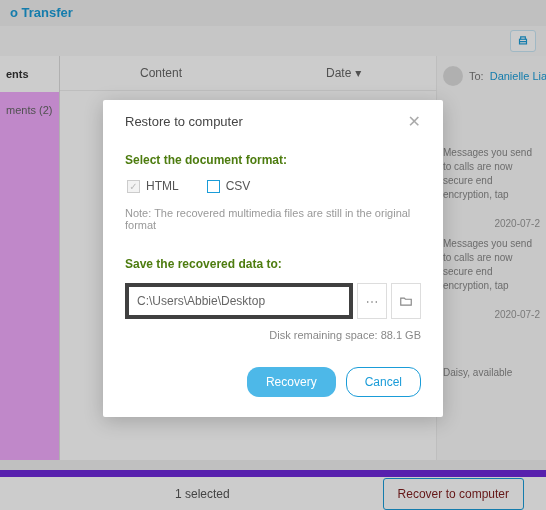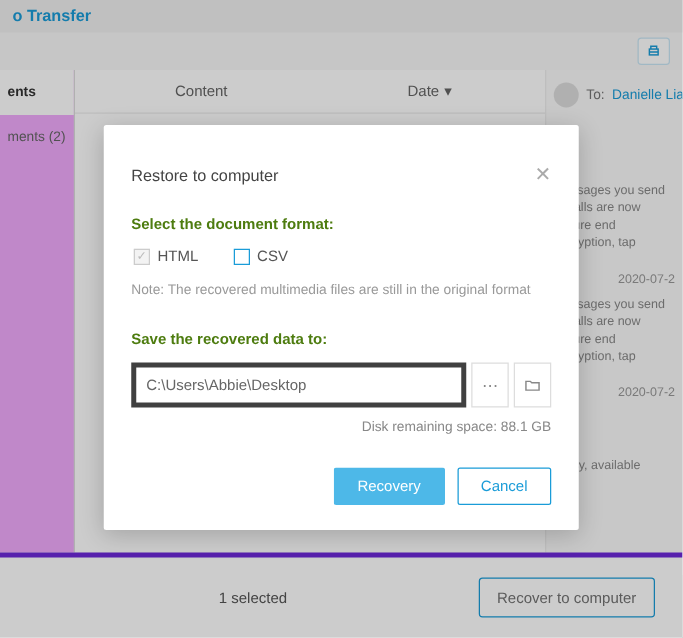--- a/index.html
+++ b/index.html
@@ -14,41 +14,41 @@
 .main{flex:1;background:#fff;display:flex;flex-direction:column}
 .th{display:flex;padding:10px 20px;color:#666;font-size:12px;border-bottom:1px solid #eee}
 .th .c1{flex:1;padding-left:60px}
 .th .c2{width:90px;display:flex;align-items:center;gap:4px}
 .right{width:110px;background:#fafafa;border-left:1px solid #eee;padding:10px 6px;font-size:11px;color:#777;overflow:hidden}
 .to{display:flex;gap:6px;align-items:center;margin-bottom:12px}
 .avatar{width:20px;height:20px;border-radius:50%;background:#ddd;flex-shrink:0}
 .name{color:#1a9cd8;white-space:nowrap}
 .msg{font-size:10px;line-height:1.4;color:#888;margin:8px 0}
 .date{font-size:10px;color:#999;text-align:right;margin:16px 0 8px}
-.footer{position:absolute;bottom:0;left:0;right:0;height:68px;background:#fff;border-top:4px solid #6d28d9;display:flex;align-items:center;justify-content:space-between;padding:0 22px}
+.footer{position:absolute;bottom:0;left:0;right:0;height:40px;background:#fff;border-top:7px solid #6d28d9;display:flex;align-items:center;justify-content:space-between;padding:0 22px}
 .selcount{color:#555;flex:1;text-align:center}
-.recbtn{border:1px solid #1a9cd8;color:#737373;background:#fff;padding:8px 14px;border-radius:3px;font-size:12px}
+.recbtn{border:1px solid #1a9cd8;color:#7f1d1d;background:#fff;padding:8px 14px;border-radius:3px;font-size:12px}
 .overlay{position:absolute;inset:0;background:rgba(0,0,0,0.2);display:flex;align-items:flex-start;justify-content:center;padding-top:100px}
-.dialog{width:380px;background:#fff;border-radius:2px;box-shadow:0 4px 20px rgba(0,0,0,0.2);padding:30px 22px 20px}
+.dialog{width:340px;background:#fff;border-radius:2px;box-shadow:0 4px 20px rgba(0,0,0,0.2);padding:12px 22px 20px}
 .dlg-head{display:flex;justify-content:space-between;align-items:center;margin-bottom:22px}
 .dlg-title{font-size:13px;color:#444}
 .close{cursor:pointer;color:#aaa;font-size:16px}
 .label{font-size:12px;color:#4d7c0f;font-weight:600;margin-bottom:12px}
 .fmts{display:flex;gap:28px;margin-bottom:14px;padding-left:2px;align-items:center}
 .chk{display:flex;align-items:center;gap:6px;font-size:12px;color:#555}
 .box{width:13px;height:13px;border:1px solid #999;display:inline-flex;align-items:center;justify-content:center;font-size:10px}
 .box.checked{border-color:#1a9cd8;color:#1a9cd8}
 .box.disabled{background:#f3f3f3;border-color:#ccc;color:#bbb}
 .note{font-size:11px;color:#999;margin-bottom:26px}
 .pathrow{display:flex;gap:4px;margin-bottom:10px}
 .pathinput{flex:1;border:4px solid #404040;padding:7px 8px;font-size:12px;color:#666;background:#fff}
 .iconbtn{width:30px;border:1px solid #ddd;background:#fff;display:flex;align-items:center;justify-content:center;color:#888;font-size:13px}
 .disk{font-size:11px;color:#888;text-align:right;margin-bottom:26px}
 .actions{display:flex;justify-content:flex-end;gap:10px}
-.btn{padding:7px 18px;border-radius:2px;font-size:12px;border:1px solid transparent;cursor:pointer}
+.btn{padding:7px 18px;border-radius:12px;font-size:12px;border:1px solid transparent;cursor:pointer}
 .btn-primary{background:#4db8e8;color:#fff}
 .btn-sec{background:#fff;border-color:#1a9cd8;color:#1a9cd8}
 </style>
 </head>
 <body>
 
 <div class="top">o Transfer</div>
 <div class="toolbar">
   <div class="print">
     <svg width="14" height="14" viewBox="0 0 24 24" fill="none" stroke="#1a9cd8" stroke-width="2">

